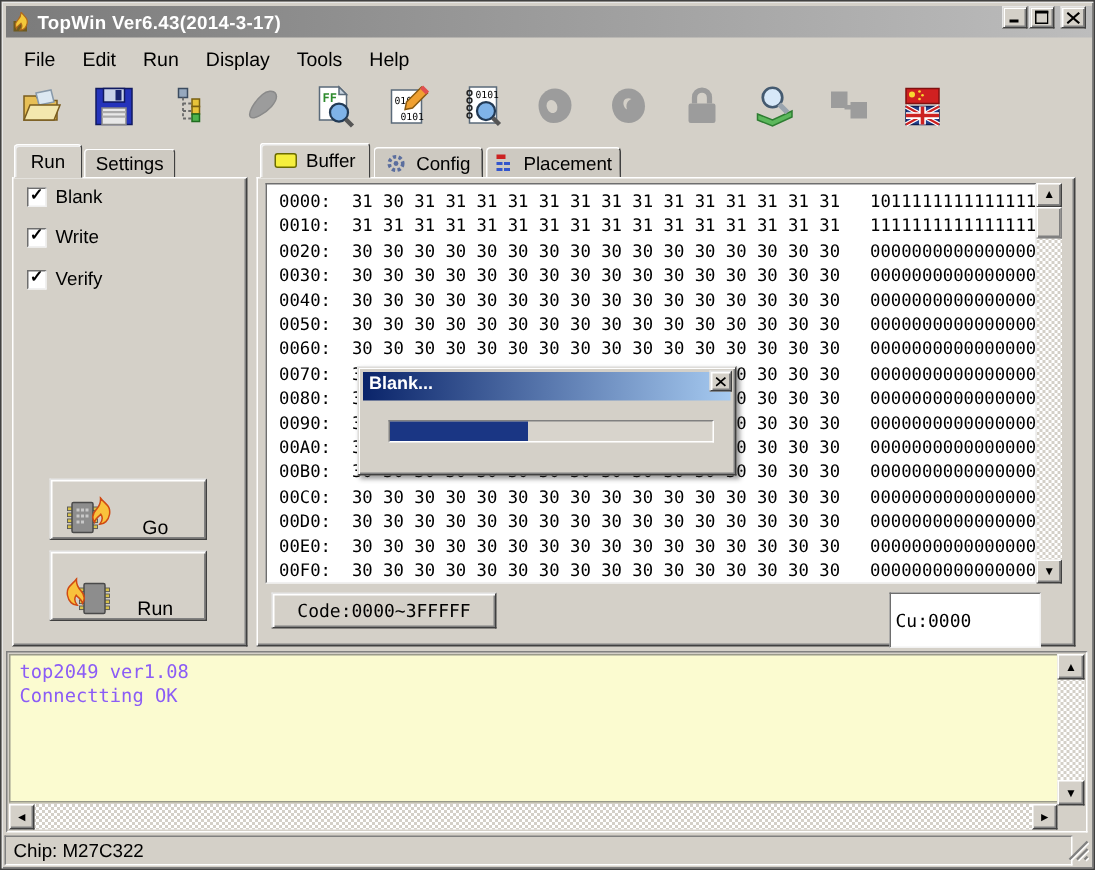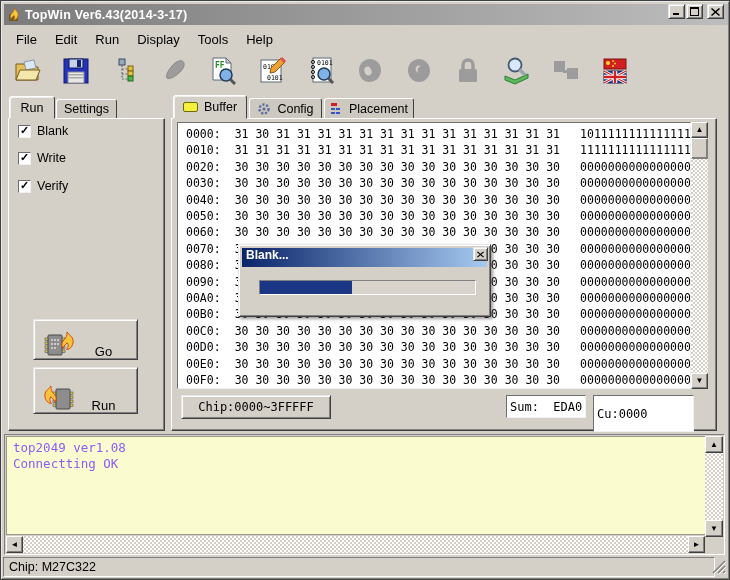--- a/index.html
+++ b/index.html
@@ -416,24 +416,21 @@
       </div>
   </div>
 
   <div class="abs track" style="left:690px;top:121px;width:17px;height:267px">
     <div class="sbtn abs" style="left:0;top:0;width:17px;height:16px">▲</div>
     <div class="raised-thin abs" style="left:0;top:16px;width:17px;height:21px;box-shadow:inset -1px -1px 0 #808080"></div>
     <div class="sbtn abs" style="left:0;top:251px;width:17px;height:16px">▼</div>
   </div>
 
   <div class="abs raised monotext" style="left:180px;top:394px;width:150px;height:24px;display:flex;align-items:center;justify-content:center;font-size:12px">
-    <span>Chip:0000~3FFFFF</span>
-  </div>
-  <div class="abs whitefield monotext" style="left:505px;top:394px;width:80px;height:23px;display:flex;align-items:center;padding-left:3px;font-size:12px">
-    <span>Sum:  EDA0</span>
+    <span>Code:0000~3FFFFF</span>
   </div>
   <div class="abs whitefield monotext" style="left:592px;top:394px;width:101px;height:37px;display:flex;align-items:center;padding-left:3px;font-size:12px">
     <span>Cu:0000</span>
   </div>
 
   <div id="dialog" class="abs">
     <div id="dlg-title">
       <span class="ttext">Blank...</span>
     </div>
     <span id="dlg-close" class="raised winbtn">

